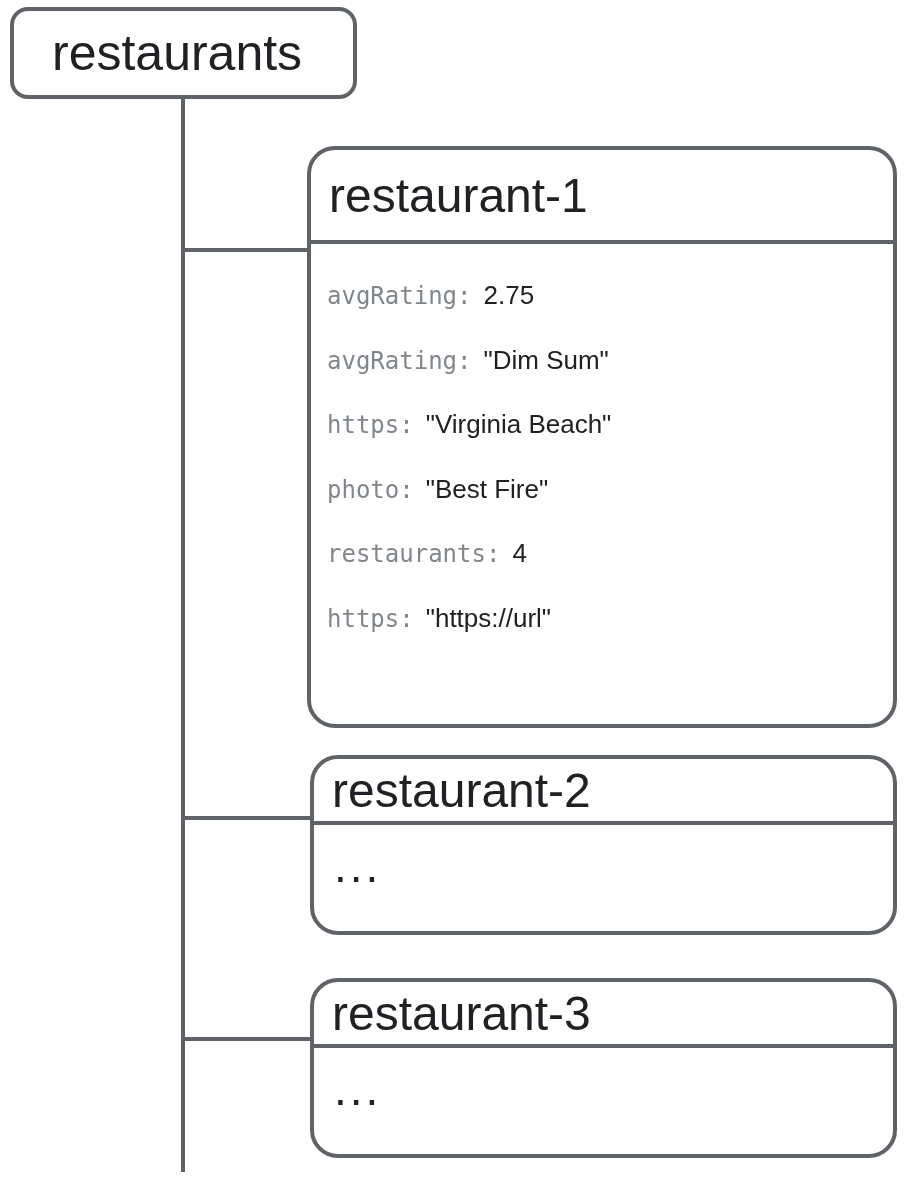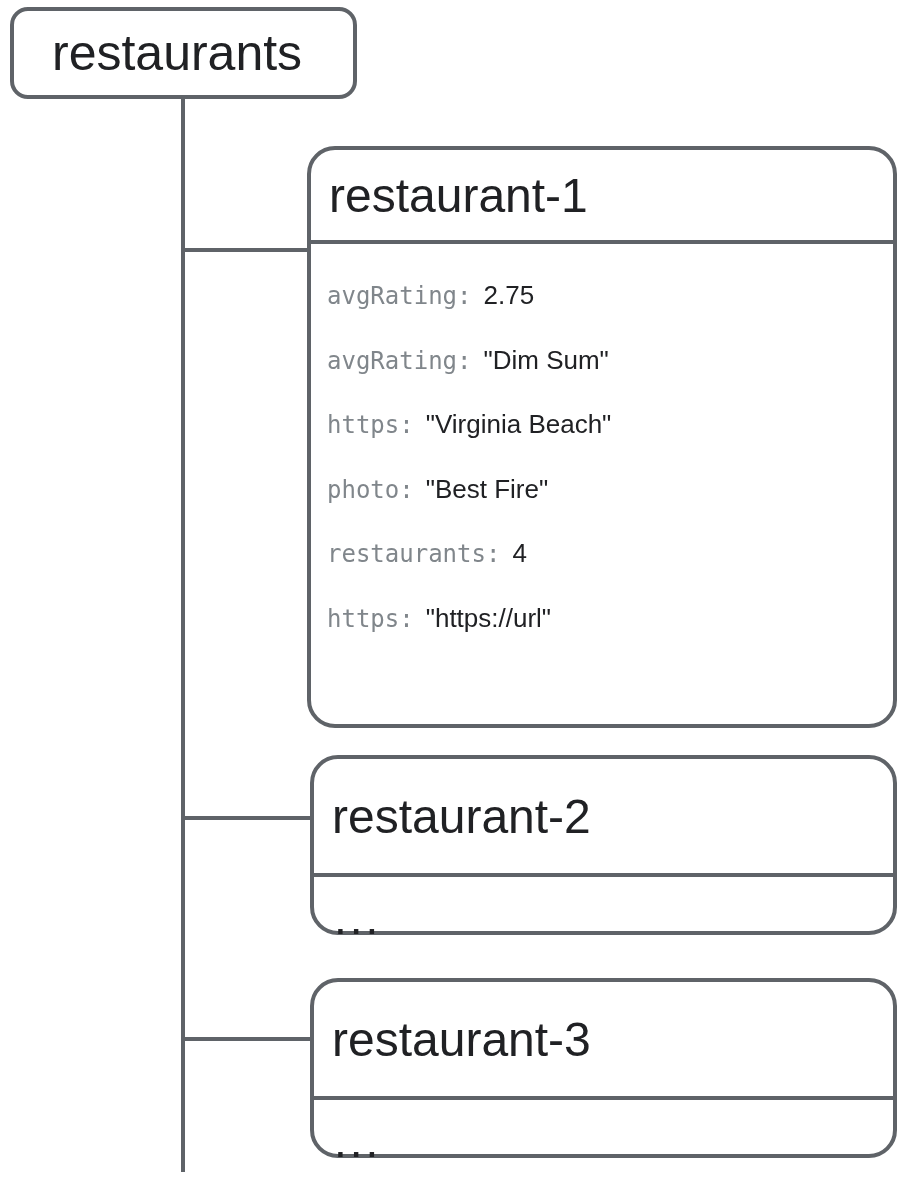--- a/index.html
+++ b/index.html
@@ -57,21 +57,21 @@
     background: #ffffff;
     border: 4px solid #5f6368;
     border-radius: 28px;
     z-index: 2;
   }
   .card-1 { left: 307px; top: 146px; width: 590px; height: 582px; }
   .card-2 { left: 310px; top: 755px; width: 587px; height: 180px; }
   .card-3 { left: 310px; top: 978px; width: 587px; height: 180px; }
 
   .card-header {
-    height: 118px;
+    height: 66px;
     border-bottom: 4px solid #5f6368;
     display: flex;
     align-items: center;
     padding-left: 18px;
     font-size: 48px;
     color: #202124;
     white-space: nowrap;
     overflow: hidden;
   }
   .card-1 .card-header { height: 94px; }

